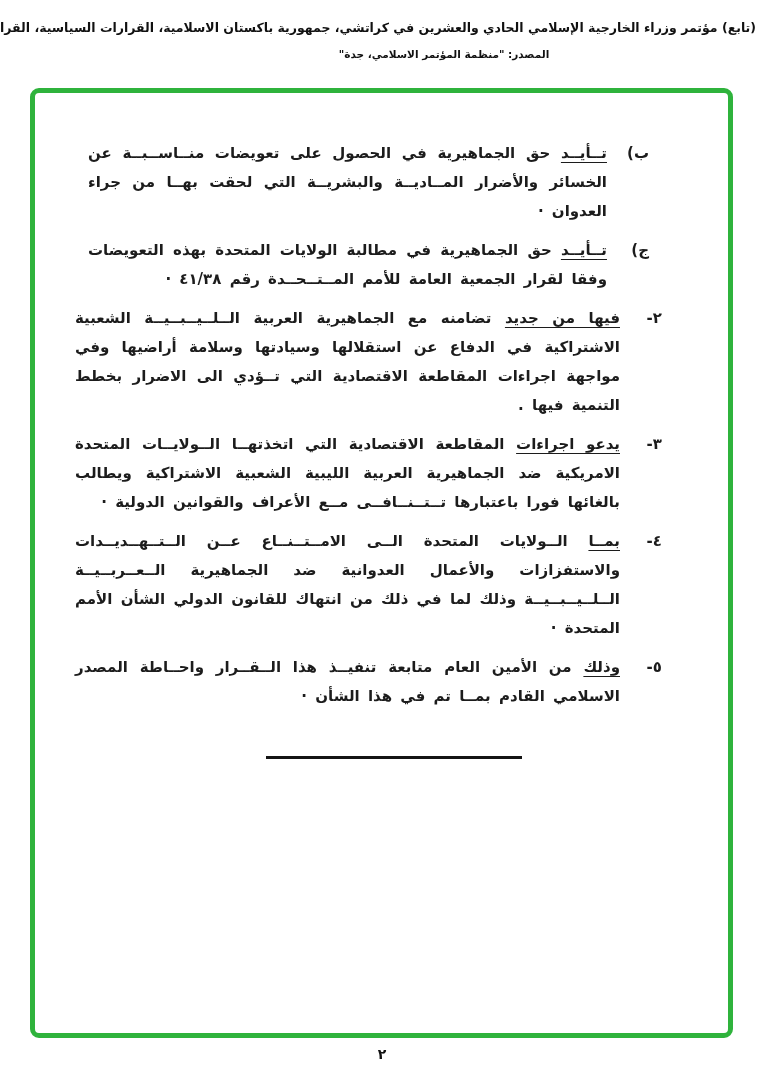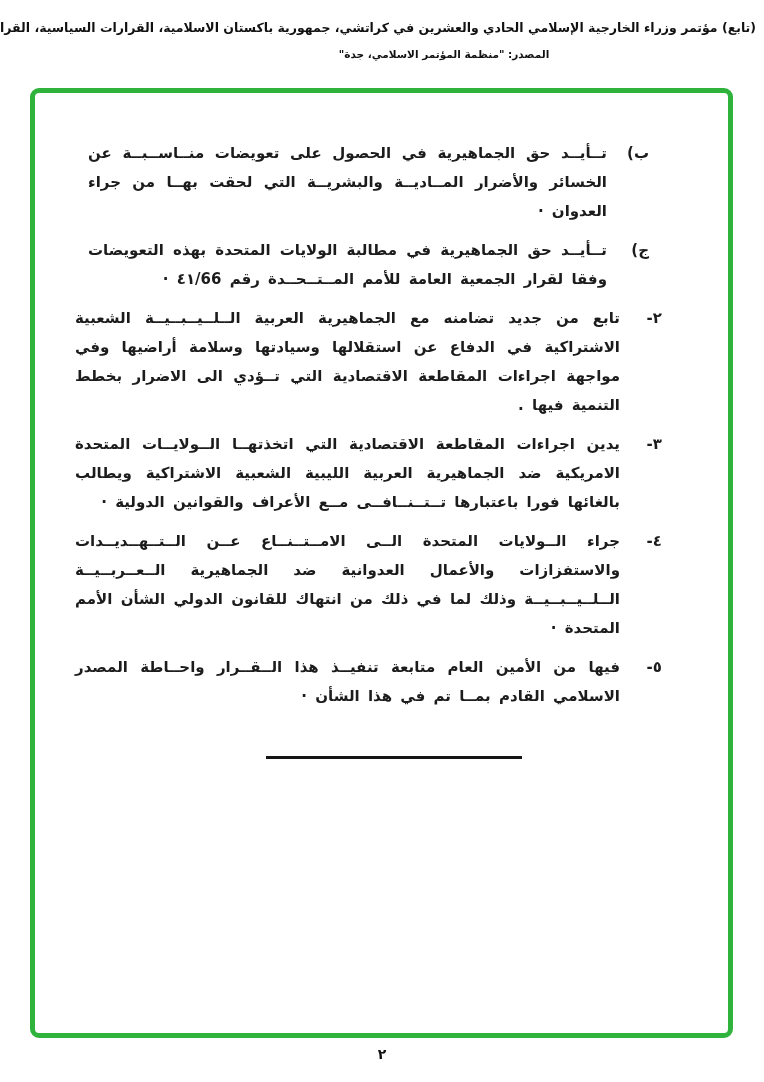--- a/index.html
+++ b/index.html
@@ -66,20 +66,21 @@
   }
   .item .body {
     flex: 1;
     text-align: justify;
   }
   .item.indent {
     padding-right: 13px;
     padding-left: 13px;
   }
   .lead {
+    text-decoration: underline;
     text-underline-offset: 4px;
   }
   .separator {
     width: 256px;
     height: 3px;
     background: #141414;
     margin-top: 45px;
     margin-right: 140px;
   }
   .page-number {
@@ -108,52 +109,52 @@
       <div class="body">
         <span class="lead">تــأيــد</span>
         <span>حق الجماهيرية في الحصول على تعويضات منــاســبــة عن الخسائر والأضرار المــاديــة والبشريــة التي لحقت بهــا من جراء العدوان ·</span>
       </div>
     </div>
 
     <div class="item indent">
       <div class="marker">ج)</div>
       <div class="body">
         <span class="lead">تــأيــد</span>
-        <span>حق الجماهيرية في مطالبة الولايات المتحدة بهذه التعويضات وفقا لقرار الجمعية العامة للأمم المــتــحــدة رقم ٤١/66 ·</span>
+        <span>حق الجماهيرية في مطالبة الولايات المتحدة بهذه التعويضات وفقا لقرار الجمعية العامة للأمم المــتــحــدة رقم ٤١/٣٨ ·</span>
       </div>
     </div>
 
     <div class="item">
       <div class="marker">٢-</div>
       <div class="body">
-        <span class="lead">تابع من جديد</span>
+        <span class="lead">فيها من جديد</span>
         <span>تضامنه مع الجماهيرية العربية الــلــيــبــيــة الشعبية الاشتراكية في الدفاع عن استقلالها وسيادتها وسلامة أراضيها وفي مواجهة اجراءات المقاطعة الاقتصادية التي تــؤدي الى الاضرار بخطط التنمية فيها .</span>
       </div>
     </div>
 
     <div class="item">
       <div class="marker">٣-</div>
       <div class="body">
-        <span class="lead">يدين اجراءات</span>
+        <span class="lead">يدعو اجراءات</span>
         <span>المقاطعة الاقتصادية التي اتخذتهــا الــولايــات المتحدة الامريكية ضد الجماهيرية العربية الليبية الشعبية الاشتراكية ويطالب بالغائها فورا باعتبارها تــتــنــافــى مــع الأعراف والقوانين الدولية ·</span>
       </div>
     </div>
 
     <div class="item">
       <div class="marker">٤-</div>
       <div class="body">
-        <span class="lead">جراء</span>
+        <span class="lead">بمــا</span>
         <span>الــولايات المتحدة الــى الامــتــنــاع عــن الــتــهــديــدات والاستفزازات والأعمال العدوانية ضد الجماهيرية الــعــربــيــة الــلــيــبــيــة وذلك لما في ذلك من انتهاك للقانون الدولي الشأن الأمم المتحدة ·</span>
       </div>
     </div>
 
     <div class="item">
       <div class="marker">٥-</div>
       <div class="body">
-        <span class="lead">فيها</span>
+        <span class="lead">وذلك</span>
         <span>من الأمين العام متابعة تنفيــذ هذا الــقــرار واحــاطة المصدر الاسلامي القادم بمــا تم في هذا الشأن ·</span>
       </div>
     </div>
 
     <div class="separator"></div>
 
   </div>
 
   <div class="page-number">٢</div>
 

